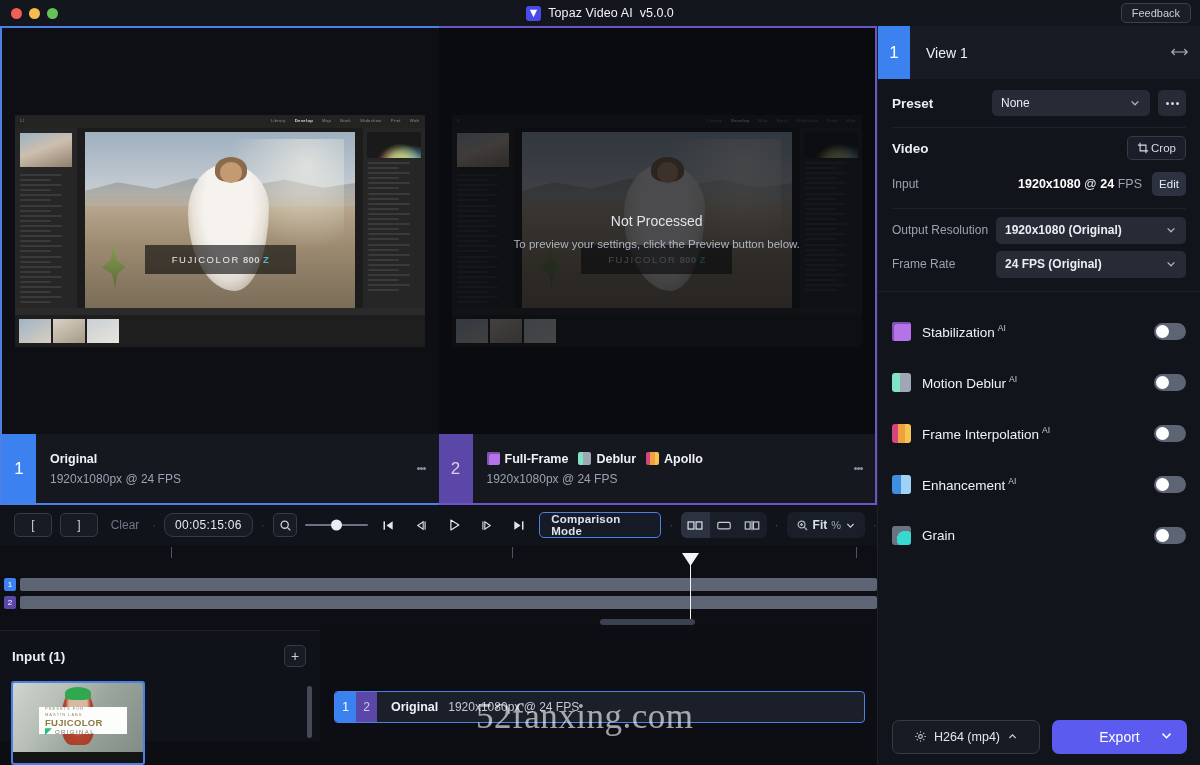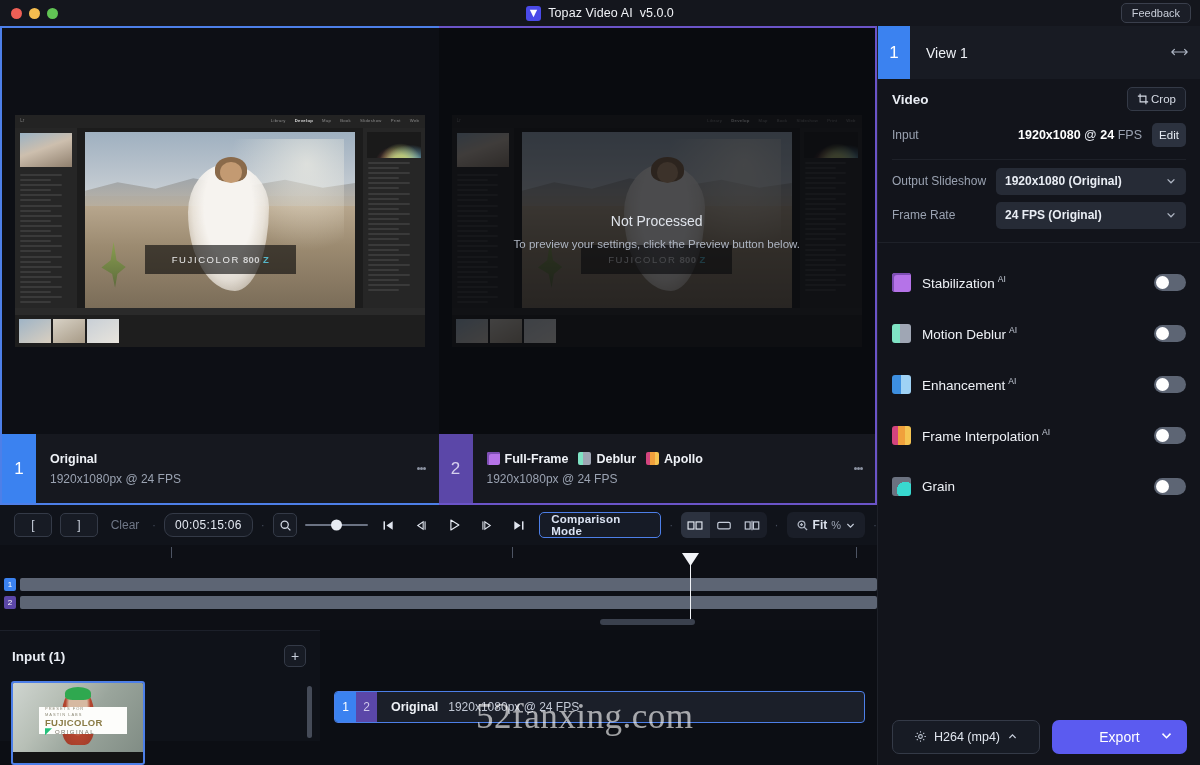--- a/index.html
+++ b/index.html
@@ -758,20 +758,38 @@
     <div class="sb-viewhdr">
       <div class="sb-viewnum">1</div>
       <div class="sb-viewname">View 1</div>
       <div class="sb-expand">
         <svg width="17" height="12" viewBox="0 0 20 12" fill="none" stroke="#aeb6c4" stroke-width="1.4" stroke-linecap="round" stroke-linejoin="round">
           <path d="M1 6h18M4 3 1 6l3 3M16 3l3 3-3 3"></path>
         </svg>
       </div>
     </div>
 
+    <div class="sb-sect">
+      <div class="sb-row preset-row">
+        <div class="sb-lbl">Preset</div>
+        <div style="display:flex; align-items:center; gap:8px;">
+          <div class="sel" style="width:158px;">
+            <span>None</span>
+            <svg width="12" height="12" viewBox="0 0 12 12" fill="none" stroke="#aeb5c2" stroke-width="1.3">
+                <path d="M2.6 4.4 6 7.8 9.4 4.4"></path>
+              </svg>
+          </div>
+          <div class="dots3">
+              <b></b>
+              <b></b>
+              <b></b>
+            </div>
+        </div>
+      </div>
+    </div>
 
     <div class="sb-sect">
       <div class="sb-row video-hdr">
         <div class="sb-lbl">Video</div>
         <div class="crop-btn">
           <svg width="12" height="12" viewBox="0 0 14 14" fill="none" stroke="#d6dbe5" stroke-width="1.3">
             <path d="M3.6 1v9.4h9.4M1 3.6h9.4V13"></path>
           </svg>
           <span>Crop</span>
         </div>
@@ -784,21 +802,21 @@
           <span>@</span>
           <b>24</b>
           <span style="color:#9aa2b1">FPS</span>
         </div>
         <div class="edit-btn">Edit</div>
       </div>
 
       <div class="divider"></div>
 
       <div class="kvsel">
-        <div class="k">Output Slideshow</div>
+        <div class="k">Output Resolution</div>
         <div class="sel">
           <span>1920x1080 (Original)</span>
           <svg width="12" height="12" viewBox="0 0 12 12" fill="none" stroke="#aeb5c2" stroke-width="1.3">
               <path d="M2.6 4.4 6 7.8 9.4 4.4"></path>
             </svg>
         </div>
       </div>
 
       <div class="kvsel">
         <div class="k">Frame Rate</div>
@@ -826,32 +844,32 @@
       <div class="frow">
         <i class="ficon big deblur"></i>
         <div class="fname">
           <span>Motion Deblur</span><sup>AI</sup>
         </div>
         <div class="toggle">
             <i></i>
           </div>
       </div>
       <div class="frow">
+        <i class="ficon big interp"></i>
+        <div class="fname">
+          <span>Frame Interpolation</span><sup>AI</sup>
+        </div>
+        <div class="toggle">
+            <i></i>
+          </div>
+      </div>
+      <div class="frow">
         <i class="ficon big enh"></i>
         <div class="fname">
           <span>Enhancement</span><sup>AI</sup>
-        </div>
-        <div class="toggle">
-            <i></i>
-          </div>
-      </div>
-      <div class="frow">
-        <i class="ficon big interp"></i>
-        <div class="fname">
-          <span>Frame Interpolation</span><sup>AI</sup>
         </div>
         <div class="toggle">
             <i></i>
           </div>
       </div>
       <div class="frow">
         <i class="ficon big grain"></i>
         <div class="fname">
           <span>Grain</span>
         </div>

